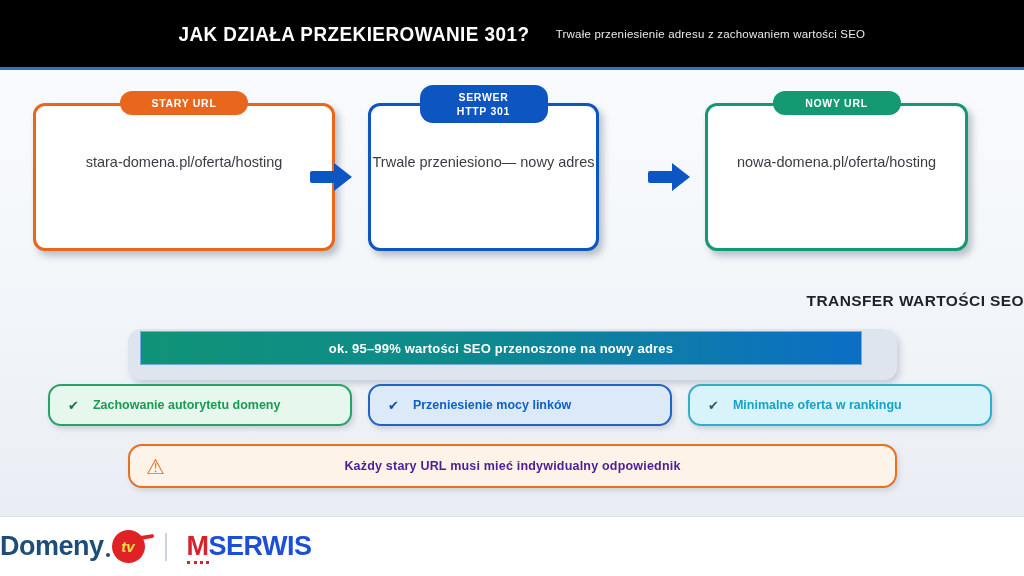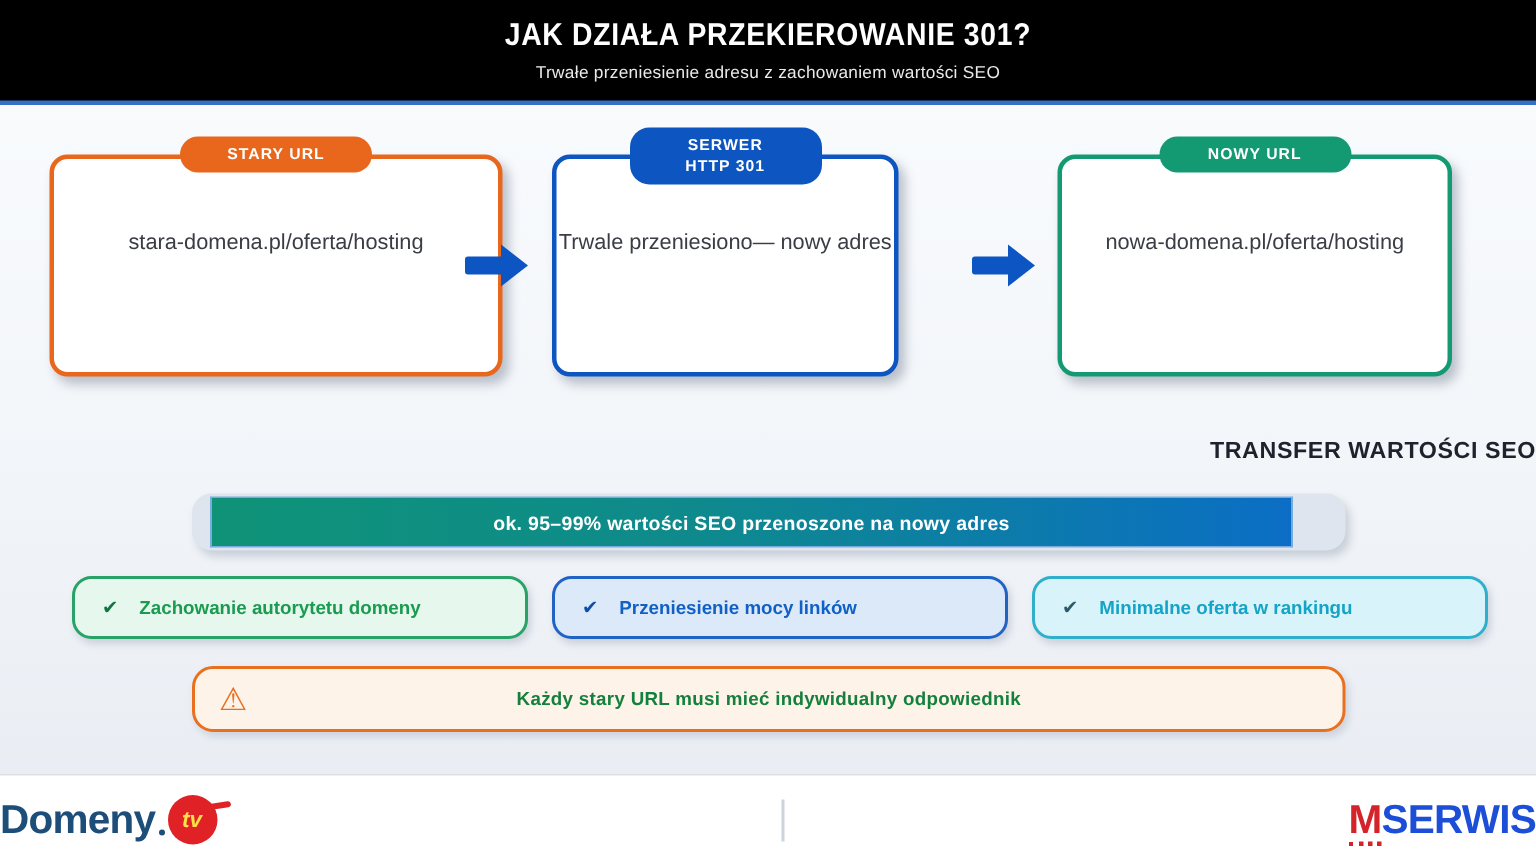--- a/index.html
+++ b/index.html
@@ -8,21 +8,21 @@
 
   .canvas{
     position:relative; width:1024px; height:576px; overflow:hidden;
     background:linear-gradient(180deg,#fafcfe 0%,#f4f7fa 45%,#e9edf3 92%,#eef1f5 100%);
   }
 
   
   .header{
     position:absolute; left:0; top:0; width:100%; height:70px;
     background:#000; border-bottom:3px solid #3470c3;
-    display:flex; flex-direction:column; align-items:center; justify-content:center; gap:7px;
+    display:flex; flex-direction:row; align-items:center; justify-content:center; gap:7px;
   }
   .title{
     color:#fff; font-size:21px; font-weight:bold; letter-spacing:.5px;
     display:inline-block; transform:scaleX(.9); transform-origin:center;
   }
   .subtitle{ color:#e9e9e9; font-size:11.5px; letter-spacing:.2px; }
 
   
   .card{
     position:absolute; top:103px; height:148px; background:#fff;
@@ -62,21 +62,21 @@
     border-top:14px solid transparent; border-bottom:14px solid transparent;
     border-left:18px solid #0c55c2;
   }
 
   
   .transfer-heading{
     position:absolute; top:292px; left:0; width:100%; text-align:right;
     font-size:15.5px; font-weight:bold; color:#1d222c; letter-spacing:.4px;
   }
   .bar-track{
-    position:absolute; left:128px; top:329px; width:769px; height:38px;
+    position:absolute; left:128px; top:329px; width:769px; height:51px;
     background:#dfe5ee; border-radius:13px;
     box-shadow:3px 4px 6px rgba(125,137,158,.35);
   }
   .bar-fill{
     position:absolute; left:12px; top:2px; width:722px; height:34px;
     background:linear-gradient(90deg,#0f9377 0%,#0e8a8d 45%,#0b6ec5 100%);
     border:1px solid #79aadd;
     display:flex; align-items:center; justify-content:center;
   }
   .bar-label{ color:#fff; font-size:13px; font-weight:bold; letter-spacing:.2px; }
@@ -98,27 +98,27 @@
   .chip-3 .check{ color:#2d5a68; }
 
   
   .warning{
     position:absolute; left:128px; top:444px; width:769px; height:44px;
     background:#fdf3e8; border:2px solid #e8701f; border-radius:14px;
     display:flex; align-items:center;
     box-shadow:2px 3px 5px rgba(125,137,158,.25);
   }
   .warn-icon{ position:absolute; left:16px; font-size:21px; color:#e8701f; line-height:1; }
-  .warn-text{ width:100%; text-align:center; color:#15803d; font-size:12.5px; font-weight:bold; letter-spacing:.2px; }
+  .warn-text{ width:100%; text-align:center; color:#4c1d95; font-size:12.5px; font-weight:bold; letter-spacing:.2px; }
 
   
   .footer{
     position:absolute; left:0; bottom:0; width:100%; height:60px;
     background:#fff; border-top:1px solid #dbe0e7;
-    display:flex; align-items:center; justify-content:space-between; gap:16px;
+    display:flex; align-items:center; justify-content:flex-start; gap:16px;
   }
   .logo-domeny{ display:flex; align-items:center; }
   .logo-domeny .word{ font-size:27px; font-weight:bold; color:#1d4e79; letter-spacing:-.5px; }
   .logo-dot{ width:4px; height:4px; background:#1d4e79; border-radius:50%; align-self:flex-end; margin:0 2px 6px 2px; }
   .tv-circle{
     position:relative; width:33px; height:33px; border-radius:50%;
     background:#e02227; color:#fde047; display:flex; align-items:center; justify-content:center;
     font-size:15px; font-weight:bold; font-style:italic;
   }
   .tv-circle::after{

